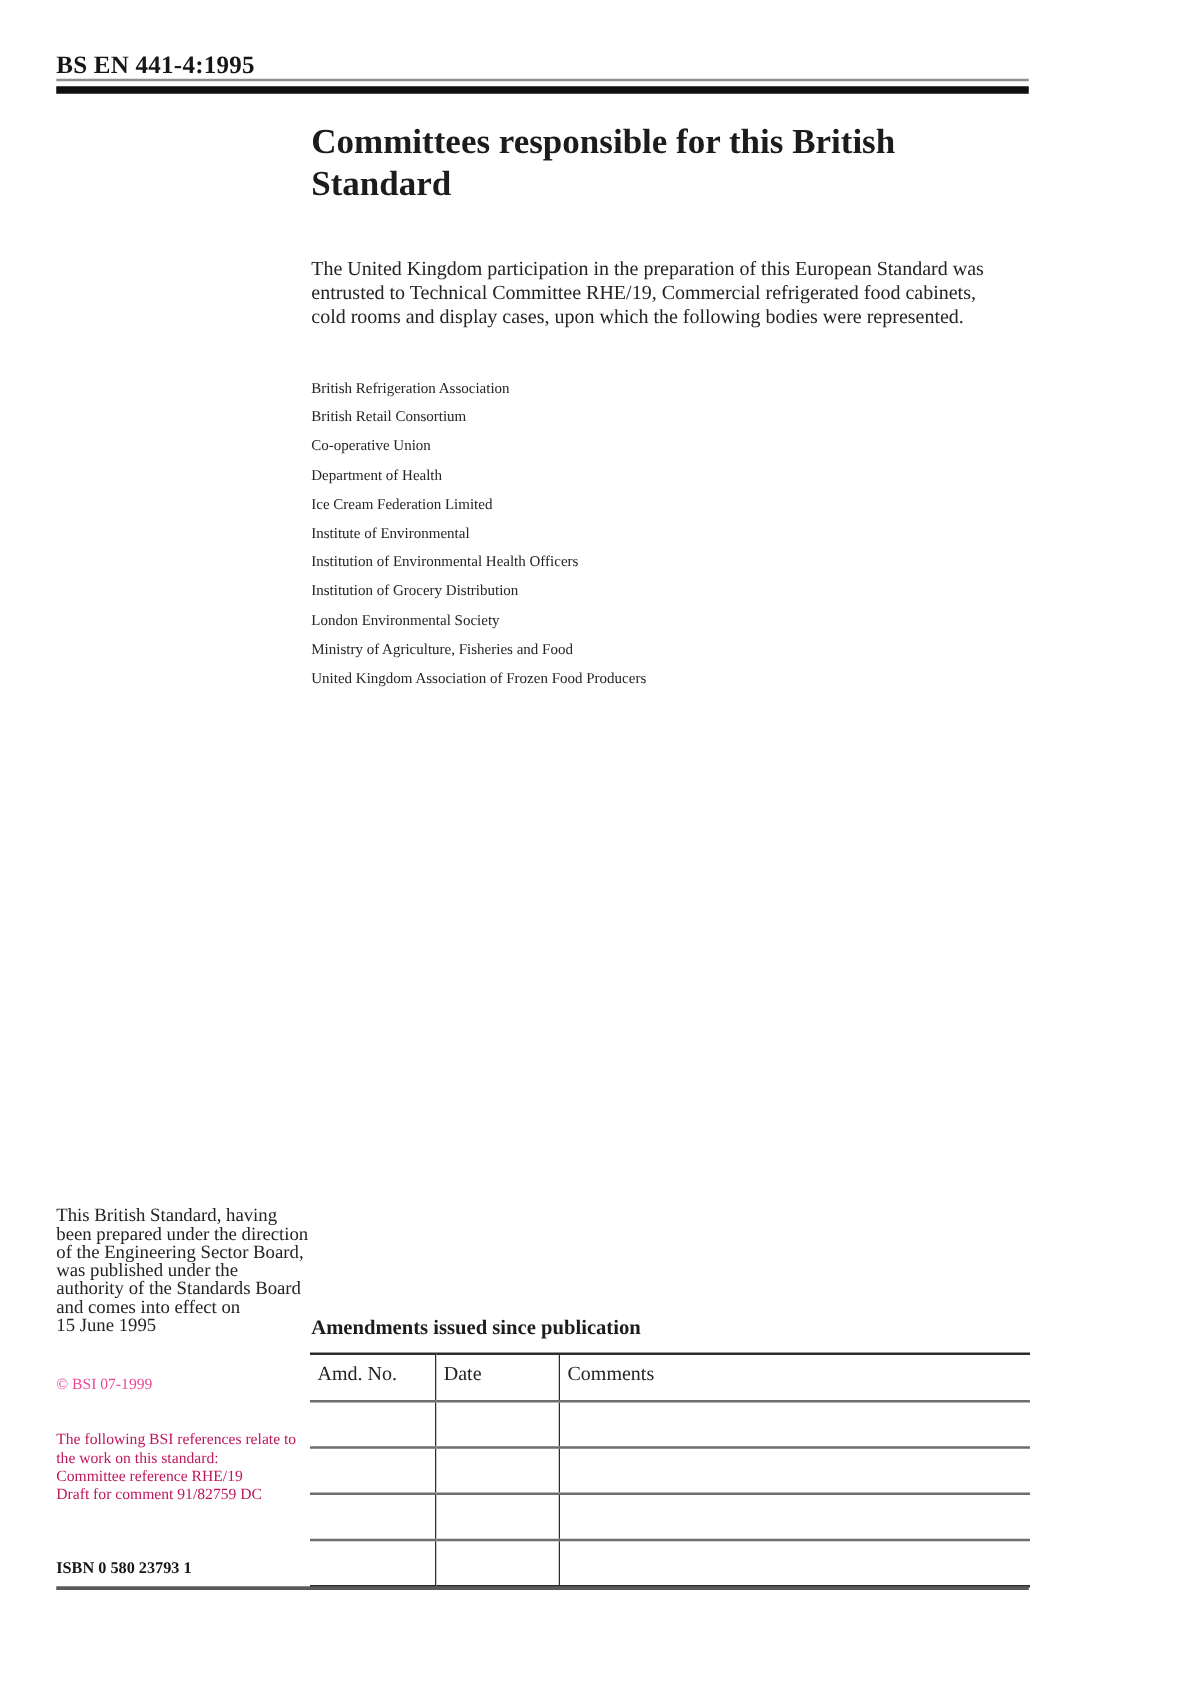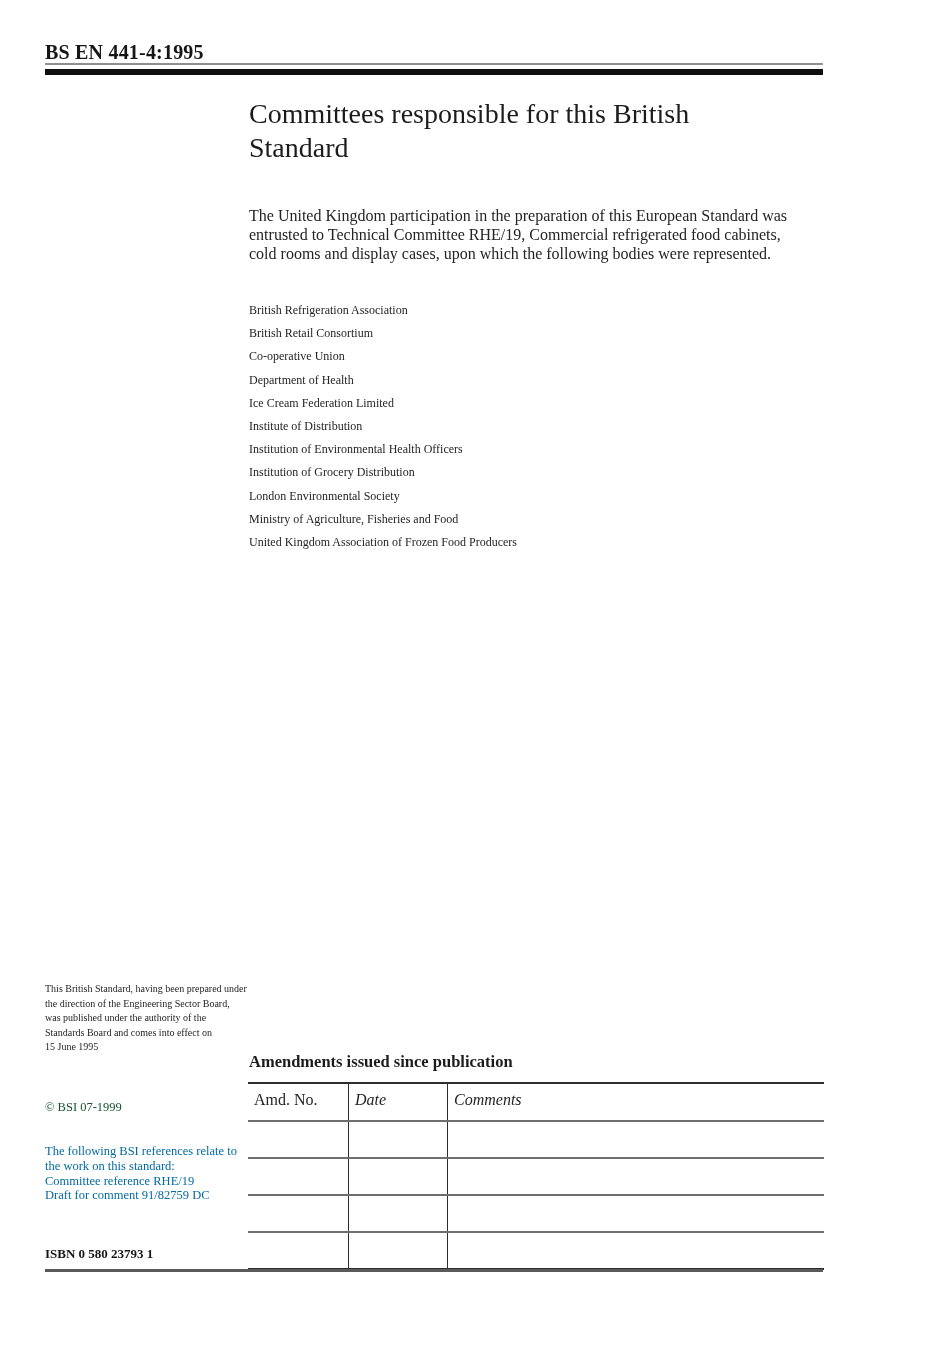--- a/index.html
+++ b/index.html
@@ -34,21 +34,21 @@
     left: 45px; top: 69px;
     width: 778px; height: 6px;
     background: #0f0f0f;
   }
 
   .doc-title {
     left: 249px; top: 97px;
     width: 520px;
     font-size: 28px;
     line-height: 34px;
-    font-weight: normal;
+    font-weight: bold;
     color: #1c1c1c;
   }
 
   .intro-paragraph {
     left: 249px; top: 206px;
     width: 556px;
     font-size: 16px;
     line-height: 19px;
     color: #242424;
   }
@@ -57,37 +57,36 @@
     left: 249px; top: 299px;
     width: 560px;
     font-size: 12px;
     line-height: 23.2px;
     color: #242424;
   }
 
   .sidebar-note {
     left: 45px; top: 966px;
     width: 202px;
-    font-size: 10px;
+    font-size: 15px;
     line-height: 14.6px;
     color: #242424;
-    margin-top: 16px;
   }
   .sidebar-copyright {
     left: 45px; top: 1100px;
     width: 202px;
     font-size: 12.5px;
-    color: #14532d;
+    color: #ec4899;
   }
   .sidebar-references {
     left: 45px; top: 1144px;
     width: 208px;
     font-size: 12.5px;
     line-height: 14.8px;
-    color: #0369a1;
+    color: #be185d;
   }
   .sidebar-isbn {
     left: 45px; top: 1246px;
     font-size: 13px;
     font-weight: bold;
     color: #161616;
   }
 
   .amendments-heading {
     left: 249px; top: 1052px;
@@ -119,21 +118,20 @@
   }
   .amendments-table tbody td {
     border-bottom: 2px solid #6e6e6e;
   }
   .amendments-table tbody tr:last-child td {
     border-bottom: 2px solid #2d2d2d;
   }
   .amendments-table .col-date,
   .amendments-table .col-comments {
     border-left: 1.5px solid #2d2d2d;
-    font-style: italic;
   }
   .col-amd { width: 90px; }
   .col-date { width: 88px; }
 
   .rule-bottom {
     left: 45px; top: 1269px;
     width: 778px; height: 3px;
     background: #5a5a5a;
   }
 </style>
@@ -149,21 +147,21 @@
   <div class="abs doc-title">Committees responsible for this British Standard</div>
 
   <div class="abs intro-paragraph">The United Kingdom participation in the preparation of this European Standard was entrusted to Technical Committee RHE/19, Commercial refrigerated food cabinets, cold rooms and display cases, upon which the following bodies were represented.</div>
 
   <div class="abs bodies-list">
     <div>British Refrigeration Association</div>
     <div>British Retail Consortium</div>
     <div>Co-operative Union</div>
     <div>Department of Health</div>
     <div>Ice Cream Federation Limited</div>
-    <div>Institute of Distribution</div>
+    <div>Institute of Environmental</div>
     <div>Institution of Environmental Health Officers</div>
     <div>Institution of Grocery Distribution</div>
     <div>London Environmental Society</div>
     <div>Ministry of Agriculture, Fisheries and Food</div>
     <div>United Kingdom Association of Frozen Food Producers</div>
   </div>
 
   <div class="abs sidebar-note">
     <div>This British Standard, having been prepared under the direction of the Engineering Sector Board, was published under the authority of the Standards Board and comes into effect on</div>
     <div>15 June 1995</div>

